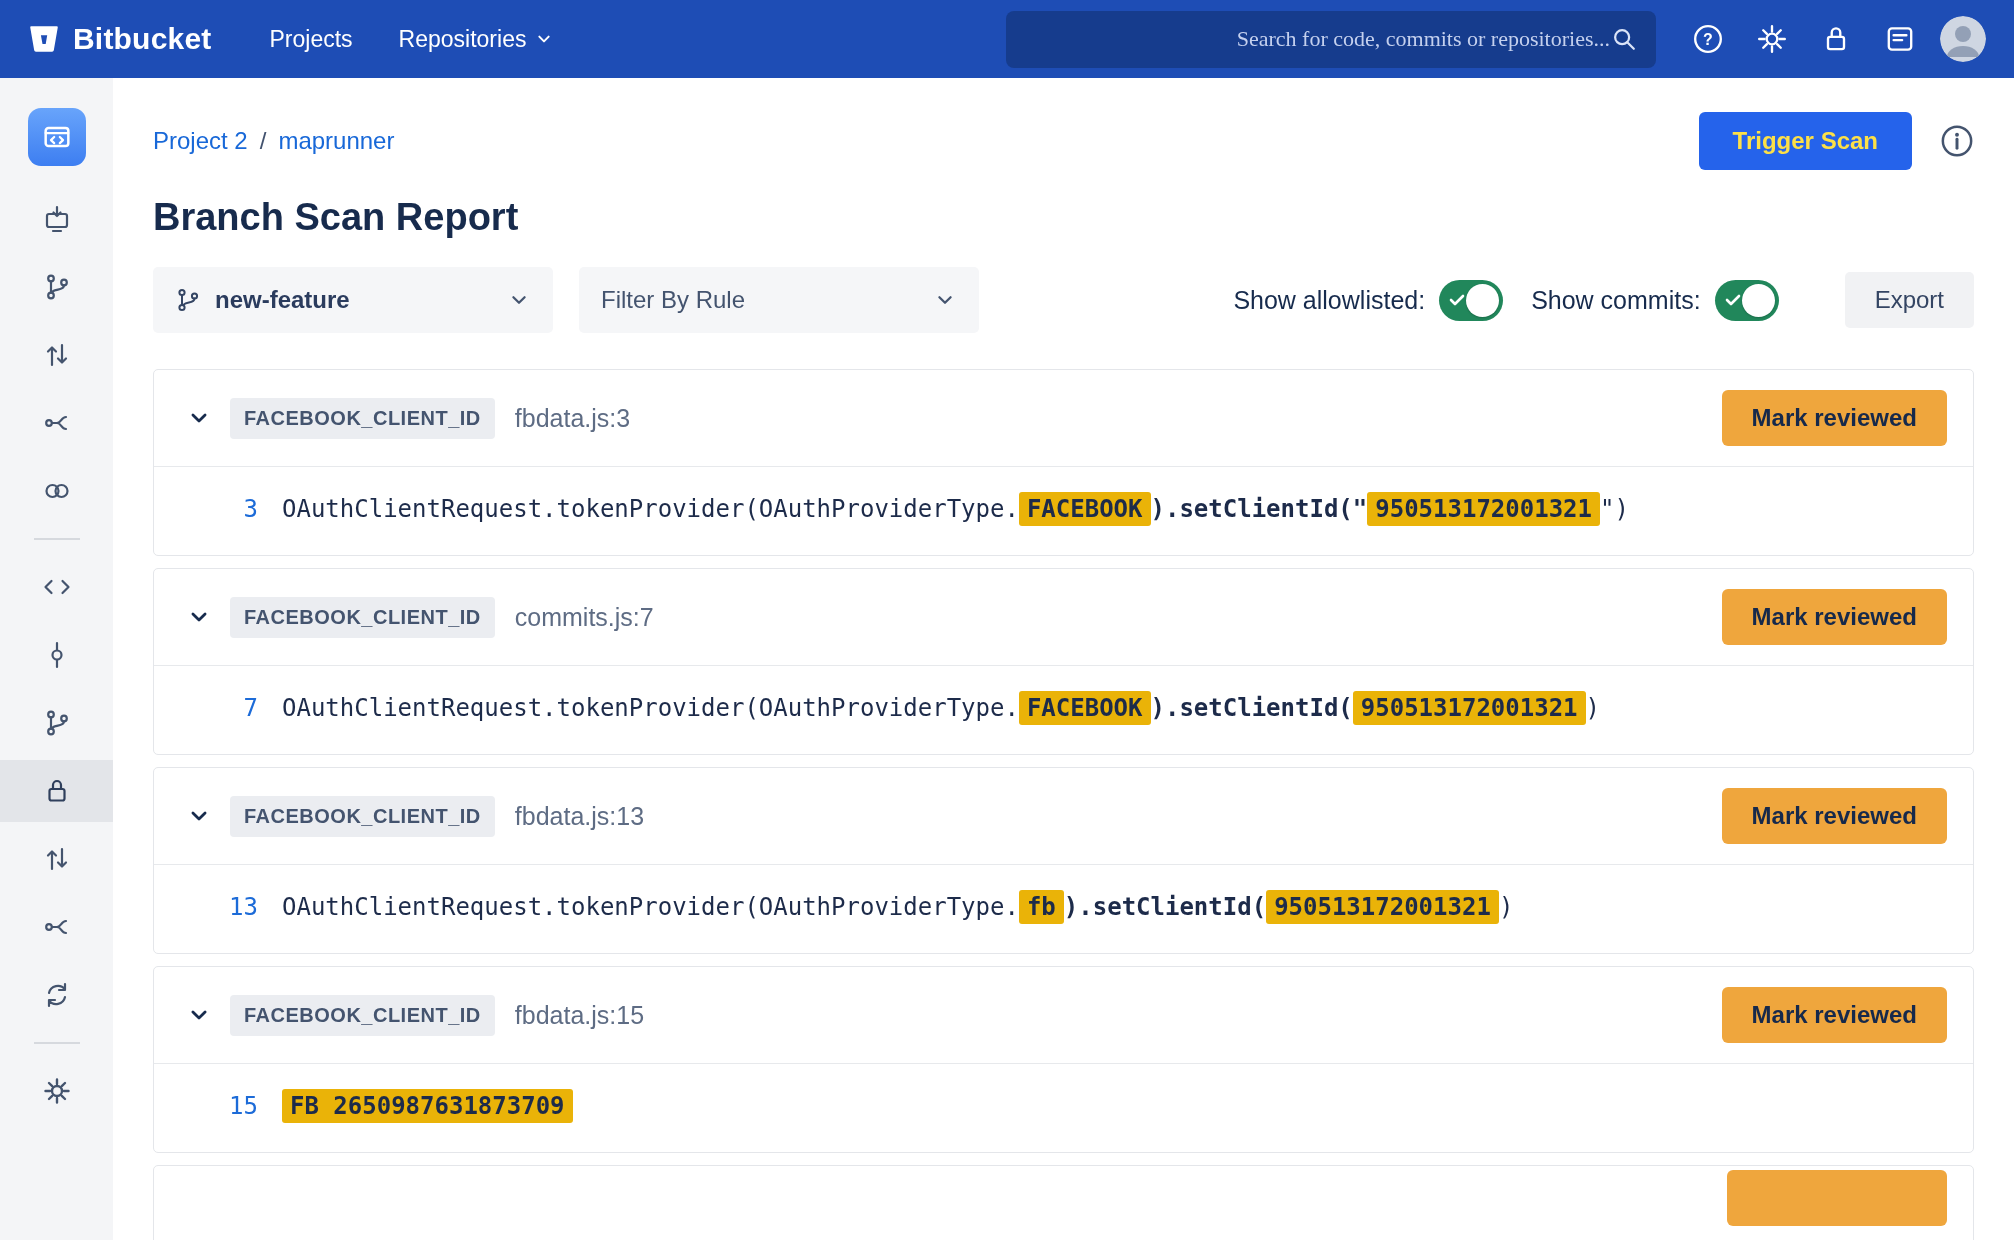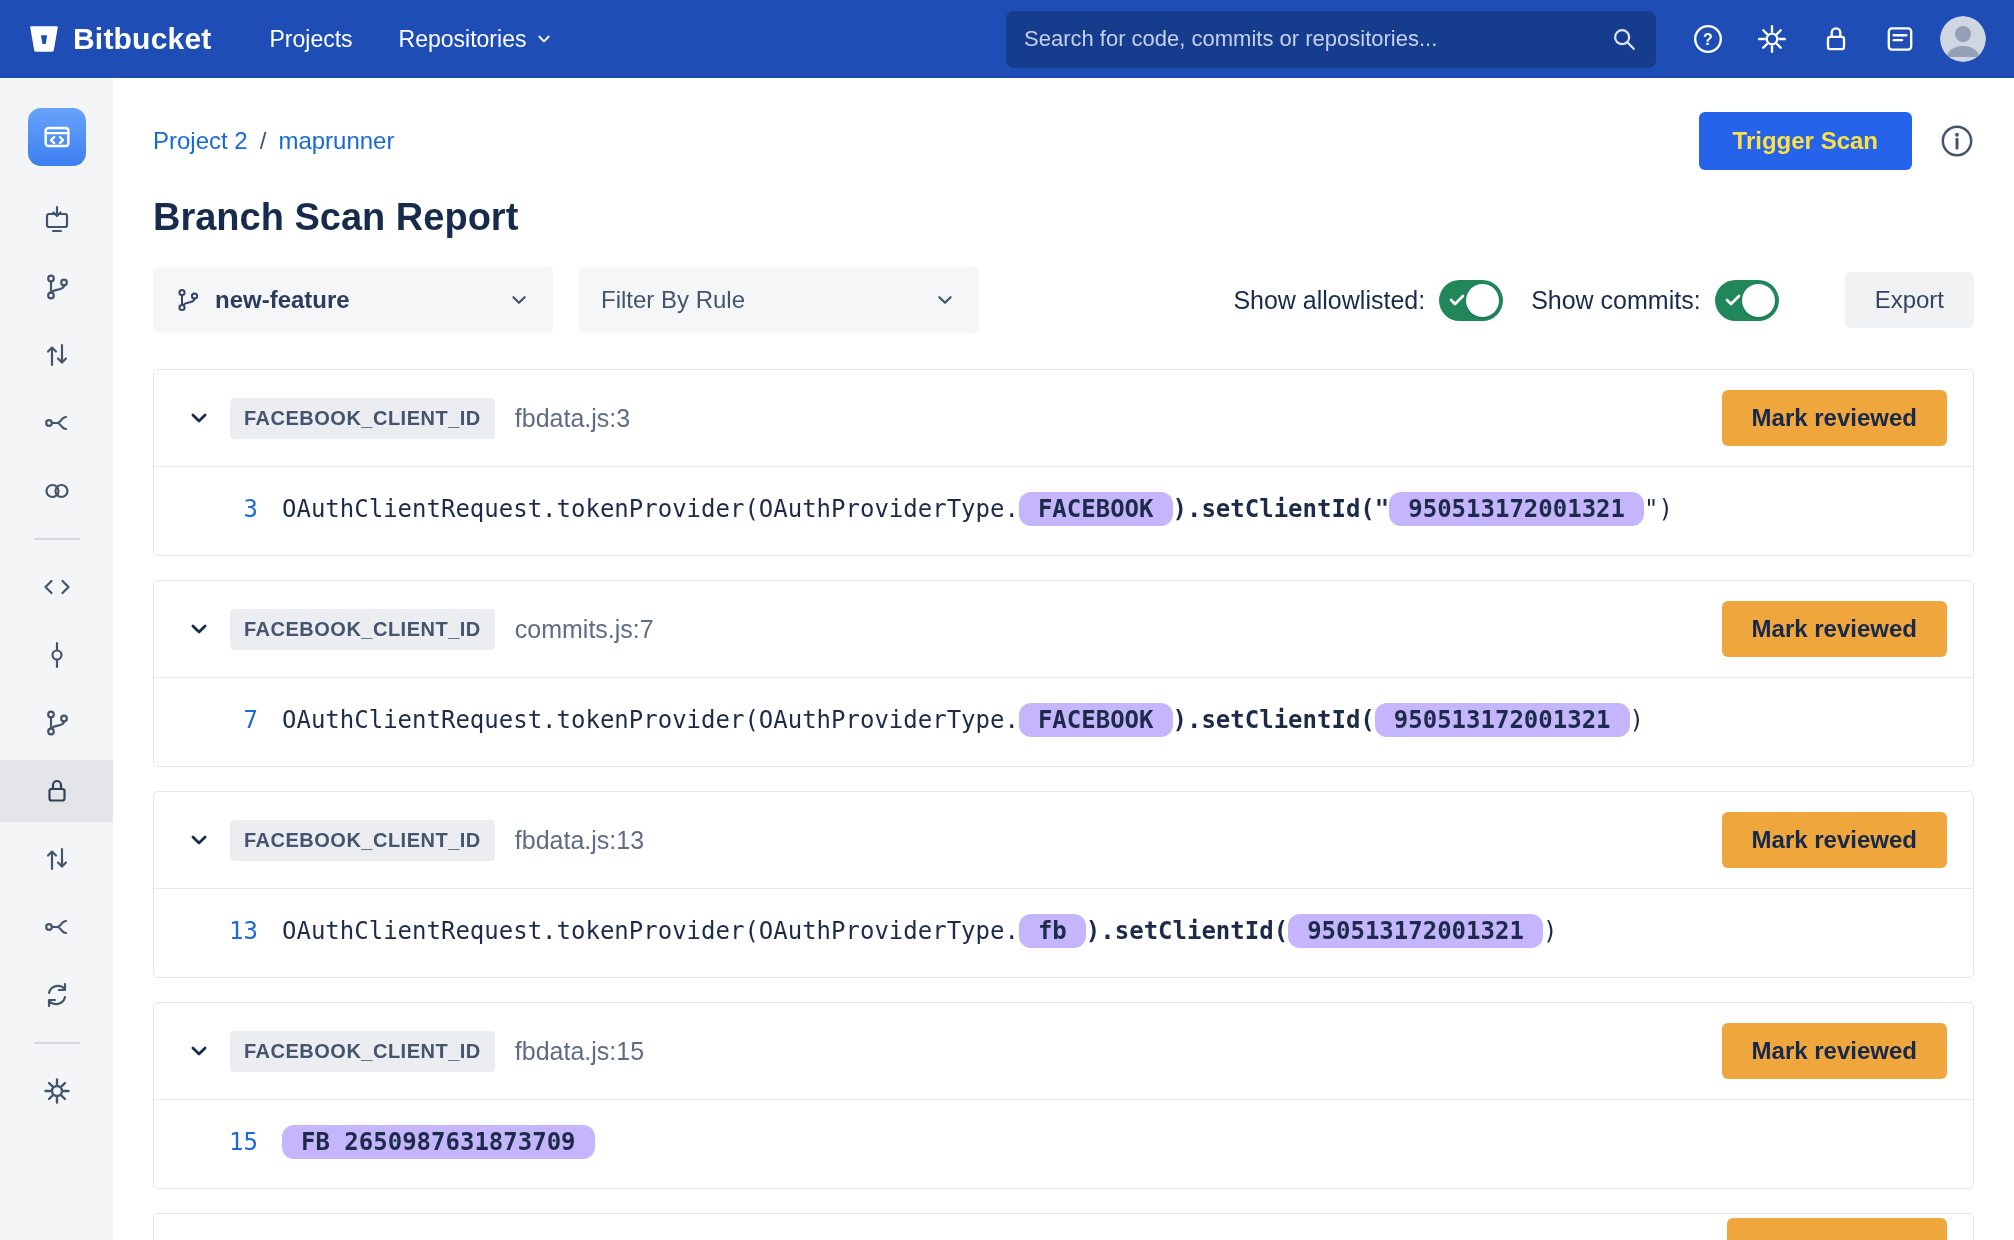--- a/index.html
+++ b/index.html
@@ -9,21 +9,21 @@
   
   .navbar { position:absolute; top:0; left:0; width:2014px; height:78px;
     background:#1e4db5; display:flex; align-items:center; padding:0 28px; z-index:10; }
   .brand { display:flex; align-items:center; gap:13px; }
   .brand-name { color:#fff; font-size:30px; font-weight:700; letter-spacing:.2px; }
   .nav-links { display:flex; align-items:center; gap:46px; margin-left:58px; }
   .nav-link { color:#fff; font-size:23px; font-weight:500; display:flex; align-items:center; gap:8px; cursor:pointer; }
   .search-box { margin-left:auto; width:650px; height:57px; background:rgba(9,30,66,.35);
     border-radius:8px; display:flex; align-items:center; padding:0 18px; }
   .search-box input { flex:1; background:transparent; border:none; outline:none;
-    color:#eaf0fc; font-size:22px; font-family:Liberation Sans, sans-serif; }
+    color:#eaf0fc; font-size:22px; font-family:Liberation Serif, serif;text-align:right; }
   .search-box input::placeholder { color:#c4d0ee; }
   .nav-icons { display:flex; align-items:center; gap:32px; margin-left:36px; }
   .nav-icon { width:32px; height:32px; display:flex; align-items:center; justify-content:center; cursor:pointer; }
   .avatar { width:46px; height:46px; border-radius:50%; overflow:hidden; margin-left:24px; cursor:pointer; }
 
   
   .sidebar { position:absolute; top:78px; left:0; width:113px; height:1162px;
     background:#f4f5f7; display:flex; flex-direction:column; align-items:center;
     padding-top:30px; }
   .app-tile { width:58px; height:58px; border-radius:13px;
@@ -63,35 +63,35 @@
   .toggle .knob { position:absolute; top:4px; right:4px; width:33px; height:33px;
     border-radius:50%; background:#fff; box-shadow:0 1px 2px rgba(0,0,0,.2); }
   .toggle svg { position:absolute; left:8px; top:10px; }
   .toggle-gap { width:28px; }
   .btn-export { margin-left:66px; height:56px; padding:0 30px; background:#f1f2f4;
     color:#344563; font-size:24px; font-weight:500; border:none; border-radius:5px;
     cursor:pointer; font-family:"Liberation Sans",sans-serif; }
 
   
   .findings { margin-top:36px; }
-  .card { border:1px solid #e4e6ea; border-radius:5px; margin-bottom:24px; background:#fff; }
+  .card { border:1px solid #e4e6ea; border-radius:5px; margin-bottom:12px; background:#fff; }
   .card-header { height:96px; display:flex; align-items:center; padding:0 26px 0 30px; }
   .collapse-btn { width:30px; height:30px; display:flex; align-items:center;
     justify-content:center; cursor:pointer; flex:none; }
   .rule-badge { margin-left:16px; background:#ebedf1; border-radius:4px; padding:9px 14px;
     font-size:20px; font-weight:700; color:#44546f; letter-spacing:.5px; }
   .finding-loc { margin-left:20px; font-size:25px; color:#5e6c84; }
   .btn-review { margin-left:auto; height:56px; padding:0 30px; background:#efa63d;
     color:#16294b; font-size:24px; font-weight:700; border:none; border-radius:6px;
     cursor:pointer; font-family:"Liberation Sans",sans-serif; }
   .code-row { border-top:1px solid #e7e9ec; display:flex; padding:26px 24px 30px 0;
     font-family:"DejaVu Sans Mono", monospace; font-size:24px; line-height:32px; }
   .ln { flex:0 0 104px; text-align:right; color:#1c6bd8; }
   .code { margin-left:24px; white-space:pre; color:#1d2b4a; }
-  .code .hl { background:#c4b5fd; border-radius:12px; padding:3px 19px; }
+  .code .hl { background:#eab308; border-radius:3px; padding:3px 8px; }
   .code .bold { font-weight:700; }
 
   
   .card-partial { margin-top:0; border:1px solid #e4e6ea; border-radius:5px;
     height:96px; display:flex; align-items:flex-start; justify-content:flex-end;
     padding:4px 26px 0 30px; }
   .partial-btn { width:220px; height:56px; background:#efa63d; border:none;
     border-radius:6px; cursor:pointer; }
 
   svg { display:block; }

